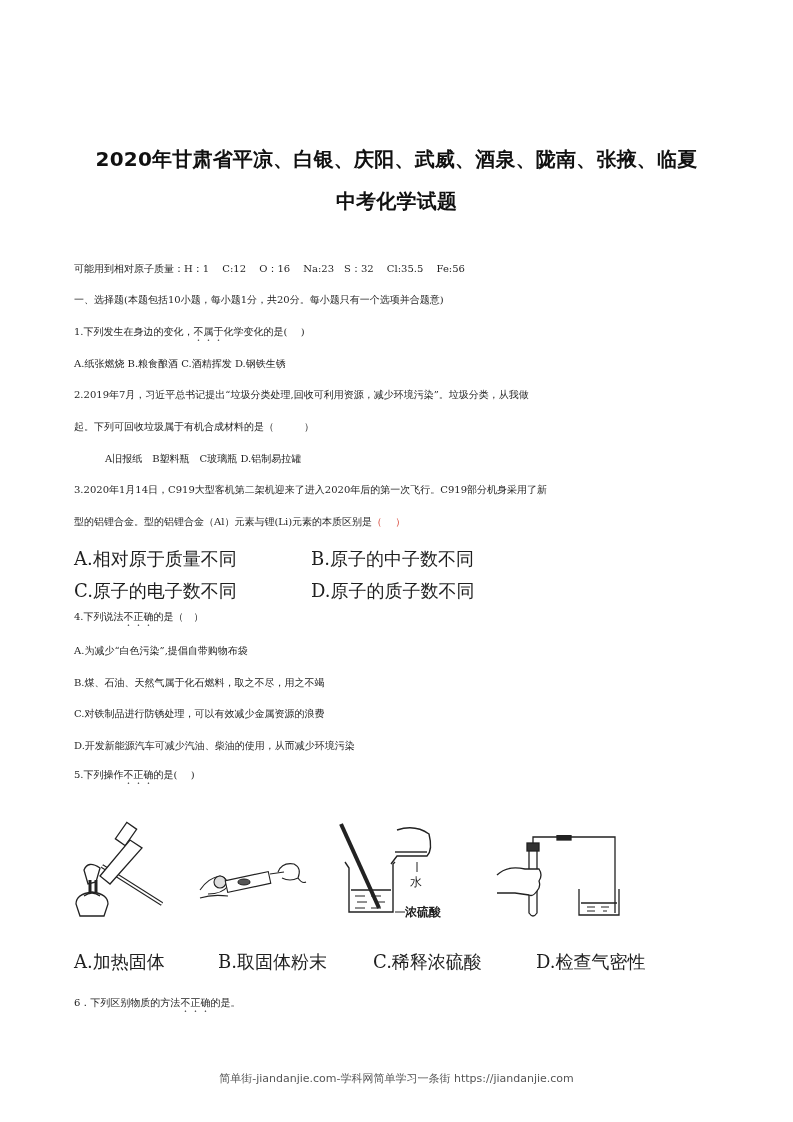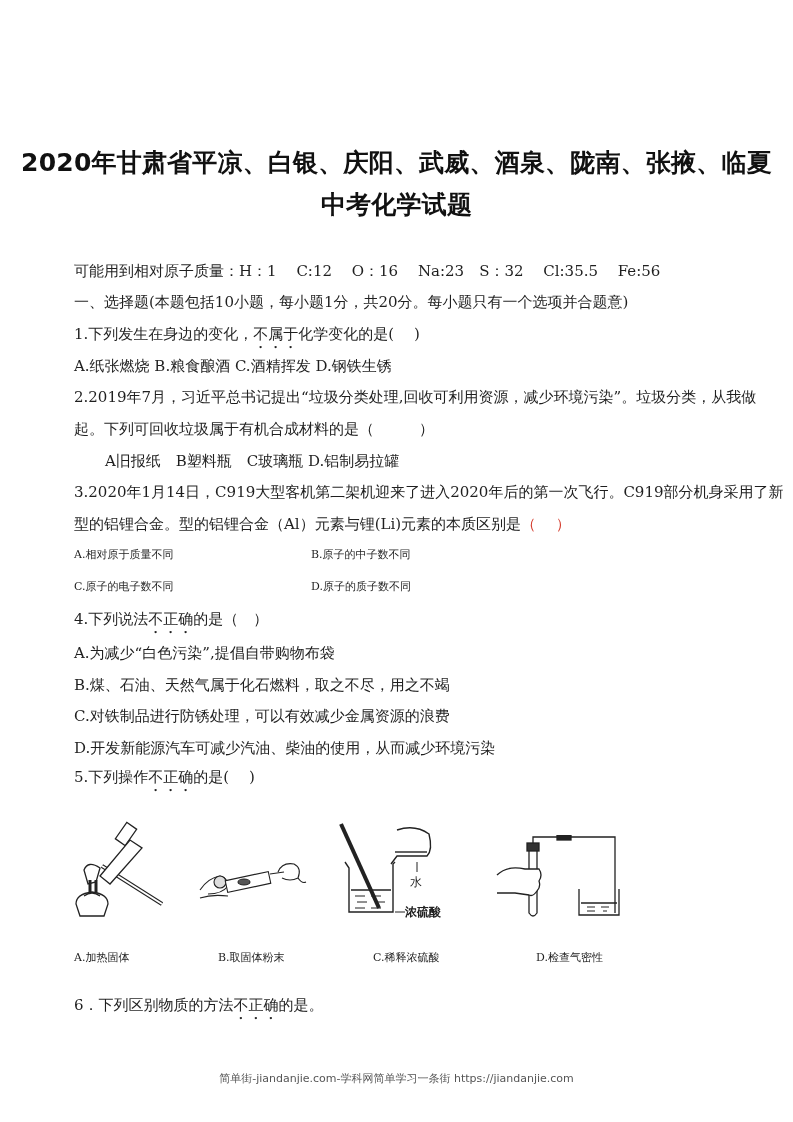--- a/index.html
+++ b/index.html
@@ -1,24 +1,24 @@
 <!DOCTYPE html>
 <html><head>
 <meta charset="utf-8">
 <style>
   html, body { margin: 0; padding: 0; background: #ffffff; }
   body { width: 793px; height: 1122px; position: relative; overflow: hidden;
          font-family: "DejaVu Serif", "Liberation Serif", serif; color: #1a1a1a; }
   .title { position: absolute; left: 0; width: 793px; text-align: center;
            font-family: "DejaVu Sans", "Liberation Sans", sans-serif; font-weight: bold;
-           font-size: 25px; letter-spacing: 0.2px; color: #111; }
-  .line { position: absolute; left: 74px; font-size: 15px; white-space: nowrap; color: #1f1f1f; }
+           font-size: 20px; letter-spacing: 0.2px; color: #111; }
+  .line { position: absolute; left: 74px; font-size: 10px; white-space: nowrap; color: #1f1f1f; }
   .em { text-emphasis: dot; -webkit-text-emphasis: dot; text-emphasis-position: under; -webkit-text-emphasis-position: under; }
   .red { color: #d43b2c; }
-  .opt { position: absolute; font-size: 11px; white-space: nowrap; color: #1f1f1f; }
+  .opt { position: absolute; font-size: 18px; white-space: nowrap; color: #1f1f1f; }
   .fig { position: absolute; }
   .footer { position: absolute; left: 0; width: 793px; top: 1071px; text-align: center;
             font-family: "DejaVu Sans", "Liberation Sans", sans-serif; font-size: 11px; color: #555; }
 </style>
 </head>
 <body>
 
 <div>
 
   <div class="title" style="top:146px;">2020年甘肃省平凉、白银、庆阳、武威、酒泉、陇南、张掖、临夏</div>

